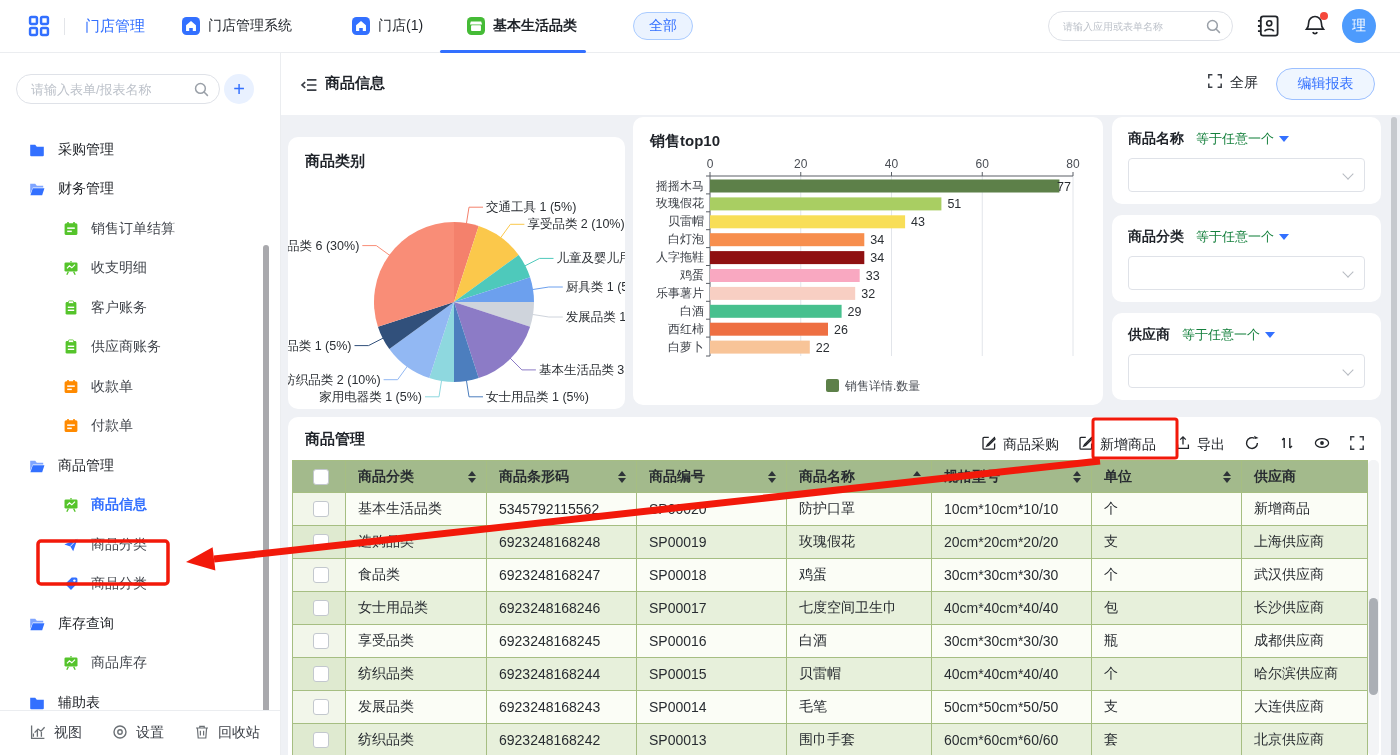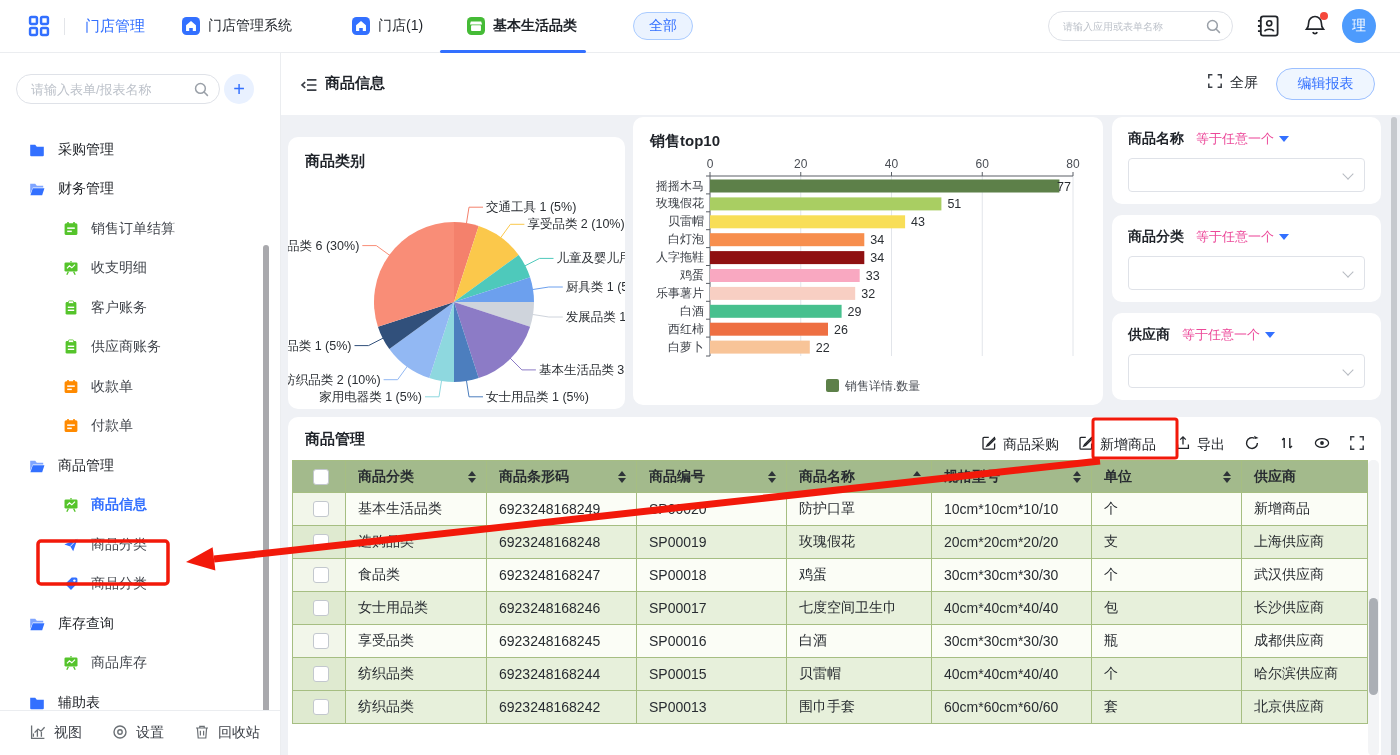--- a/index.html
+++ b/index.html
@@ -67,21 +67,21 @@
     background:#EFF6FF; color:#3370FF; font-size:14px; border-radius:16px; display:flex; align-items:center;
     justify-content:center; cursor:pointer; }
 
   .card { position:absolute; background:#fff; border-radius:10px; overflow:hidden; }
   #card-pie  { left:7px;  top:64px; width:337px; height:272px;margin-top:20px; }
   #card-bar  { left:352px; top:64px; width:470px; height:288px; }
   .card h3 { font-size:15px; padding:15px 0 0 17px; color:#1F2329; }
   .filter-card { left:831px; width:269px; height:87px; padding:13px 16px; }
   .filter-row { display:flex; align-items:center; gap:12px; }
   .filter-label { font-size:14px; font-weight:bold; }
-  .filter-op { font-size:13px; color:#ec4899; display:flex; align-items:center; gap:5px; cursor:pointer; }
+  .filter-op { font-size:13px; color:#15803d; display:flex; align-items:center; gap:5px; cursor:pointer; }
   .filter-op .caret { width:0; height:0; border:5px solid transparent; border-top:6px solid #3370FF; margin-top:5px; }
   .filter-select { margin-top:10px; height:34px; border:1px solid #DFE2E8; border-radius:4px; position:relative;
     background:#fff; cursor:pointer; }
   .filter-select .chev { position:absolute; right:12px; top:11px; width:8px; height:8px;
     border-right:1.5px solid #B7BBC2; border-bottom:1.5px solid #B7BBC2; transform:rotate(45deg); }
 
   #card-table { left:7px; top:364px; width:1093px; height:391px; }
   #table-title { position:absolute; left:17px; top:13px; font-size:15px; font-weight:bold; }
   #table-toolbar { position:absolute; right:16px; top:18px; display:flex; align-items:center; gap:19px; }
   .tb-item { display:flex; align-items:center; gap:6px; font-size:14px; color:#22252A; cursor:pointer; }
@@ -651,21 +651,21 @@
                 <div class="th-inner">
                   <span>供应商</span>
                 </div>
               </th>
             </tr>
             <tr class="odd">
               <td class="ckcell">
                 <div class="ckbox"></div>
               </td>
               <td>基本生活品类</td>
-              <td>6923248168249</td>
+              <td>5345792115562</td>
               <td>SP00020</td>
               <td>防护口罩</td>
               <td>10cm*10cm*10/10</td>
               <td>个</td>
               <td>新增商品</td>
             </tr>
             <tr class="even">
               <td class="ckcell">
                 <div class="ckbox"></div>
               </td>
@@ -718,20 +718,32 @@
                 <div class="ckbox"></div>
               </td>
               <td>纺织品类</td>
               <td>6923248168244</td>
               <td>SP00015</td>
               <td>贝雷帽</td>
               <td>40cm*40cm*40/40</td>
               <td>个</td>
               <td>哈尔滨供应商</td>
             </tr>
+            <tr class="odd">
+              <td class="ckcell">
+                <div class="ckbox"></div>
+              </td>
+              <td>发展品类</td>
+              <td>6923248168243</td>
+              <td>SP00014</td>
+              <td>毛笔</td>
+              <td>50cm*50cm*50/50</td>
+              <td>支</td>
+              <td>大连供应商</td>
+            </tr>
             <tr class="even">
               <td class="ckcell">
                 <div class="ckbox"></div>
               </td>
               <td>纺织品类</td>
               <td>6923248168242</td>
               <td>SP00013</td>
               <td>围巾手套</td>
               <td>60cm*60cm*60/60</td>
               <td>套</td>

